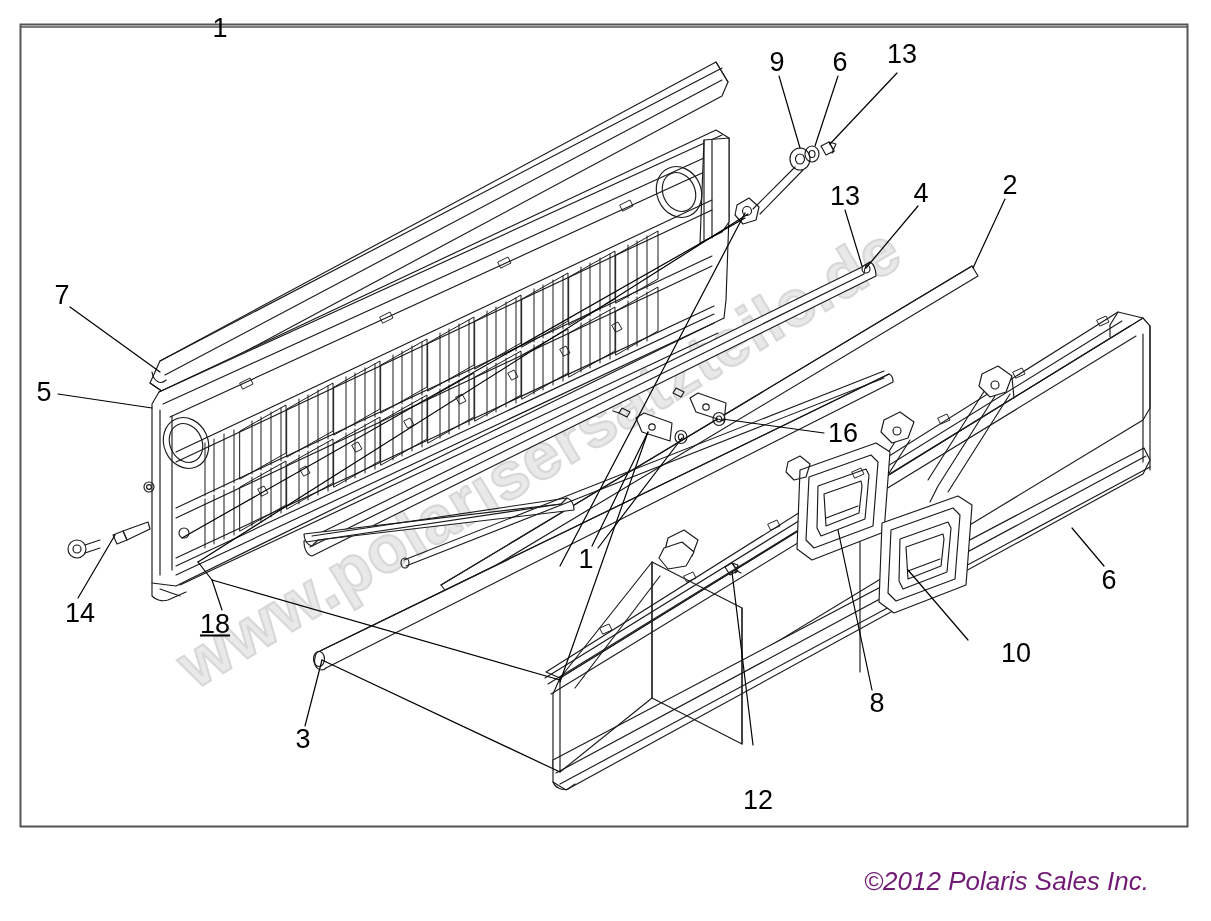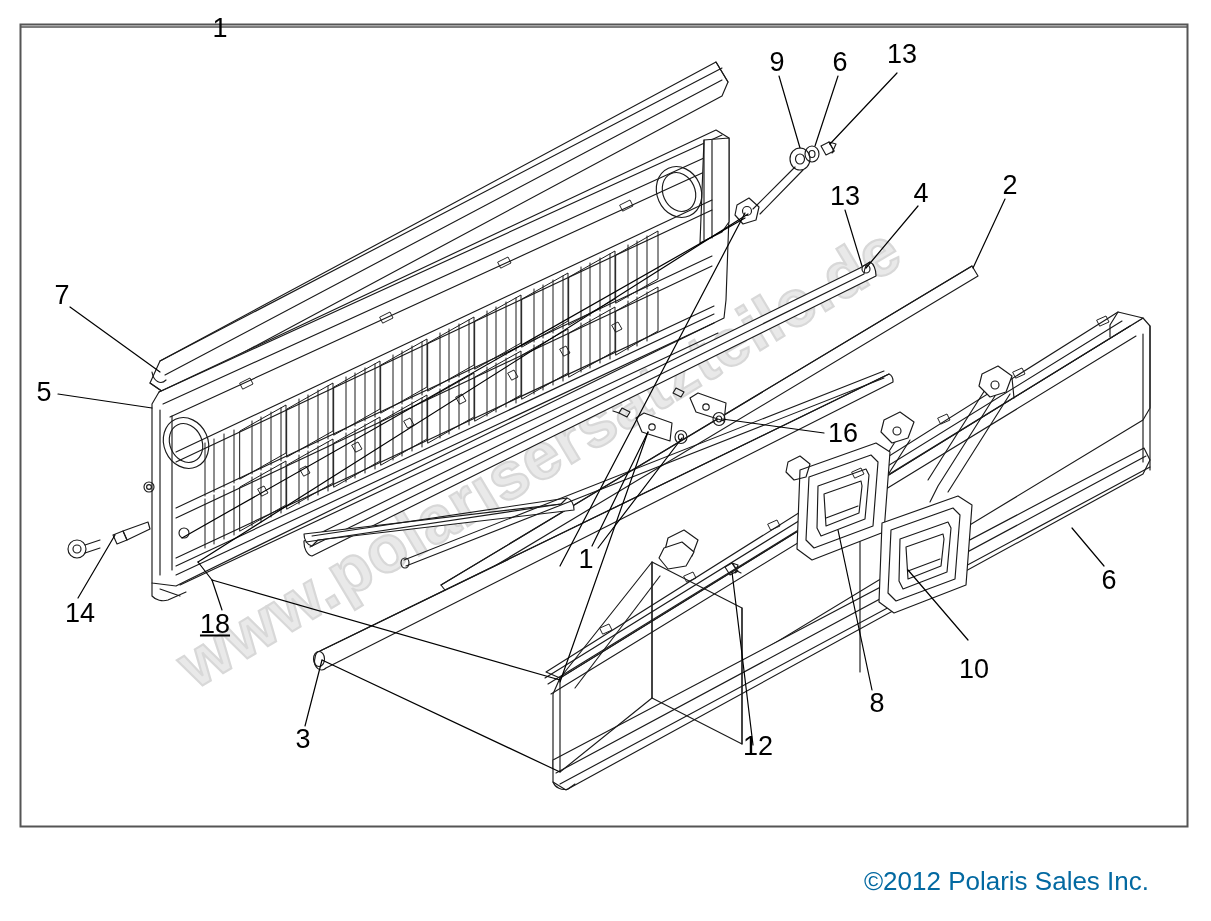--- a/index.html
+++ b/index.html
@@ -36,22 +36,23 @@
     white-space: nowrap;
     transform: translate(-50%, -50%);
     letter-spacing: 0px;
   }
   #copyright {
     position: absolute;
     right: 62px;
     top: 866px;
     font-family: "Liberation Sans", sans-serif;
     font-size: 26px;
-    color: #0369a1;
+    color: #701a75;
     white-space: nowrap;
+    font-style: italic;
   }
   .wm-text {
     font-family: "Liberation Sans", sans-serif;
     font-weight: bold;
     font-size: 66px;
     letter-spacing: 1px;
   }
 </style>
 </head>
 <body>
@@ -402,21 +403,21 @@
     <span class="callout" style="left:845px;  top:196px;">13</span>
     <span class="callout" style="left:921px;  top:193px;">4</span>
     <span class="callout" style="left:1010px; top:185px;">2</span>
     <span class="callout" style="left:62px;   top:295px;">7</span>
     <span class="callout" style="left:44px;   top:392px;">5</span>
     <span class="callout" style="left:843px;  top:433px;">16</span>
     <span class="callout" style="left:586px;  top:559px;">1</span>
     <span class="callout" style="left:1109px; top:580px;">6</span>
     <span class="callout" style="left:80px;   top:613px;">14</span>
     <span class="callout" style="left:215px;  top:624px;text-decoration:underline;">18</span>
-    <span class="callout" style="left:974px;  top:653px;margin-top:16px;">10</span>
+    <span class="callout" style="left:1016px;  top:653px;">10</span>
     <span class="callout" style="left:877px;  top:703px;">8</span>
     <span class="callout" style="left:303px;  top:739px;">3</span>
-    <span class="callout" style="left:758px;  top:746px;">12</span>
+    <span class="callout" style="left:758px;  top:800px;">12</span>
   </div>
 
   <div id="copyright">©2012 Polaris Sales Inc.</div>
 
 </div>
 
 </body></html>

